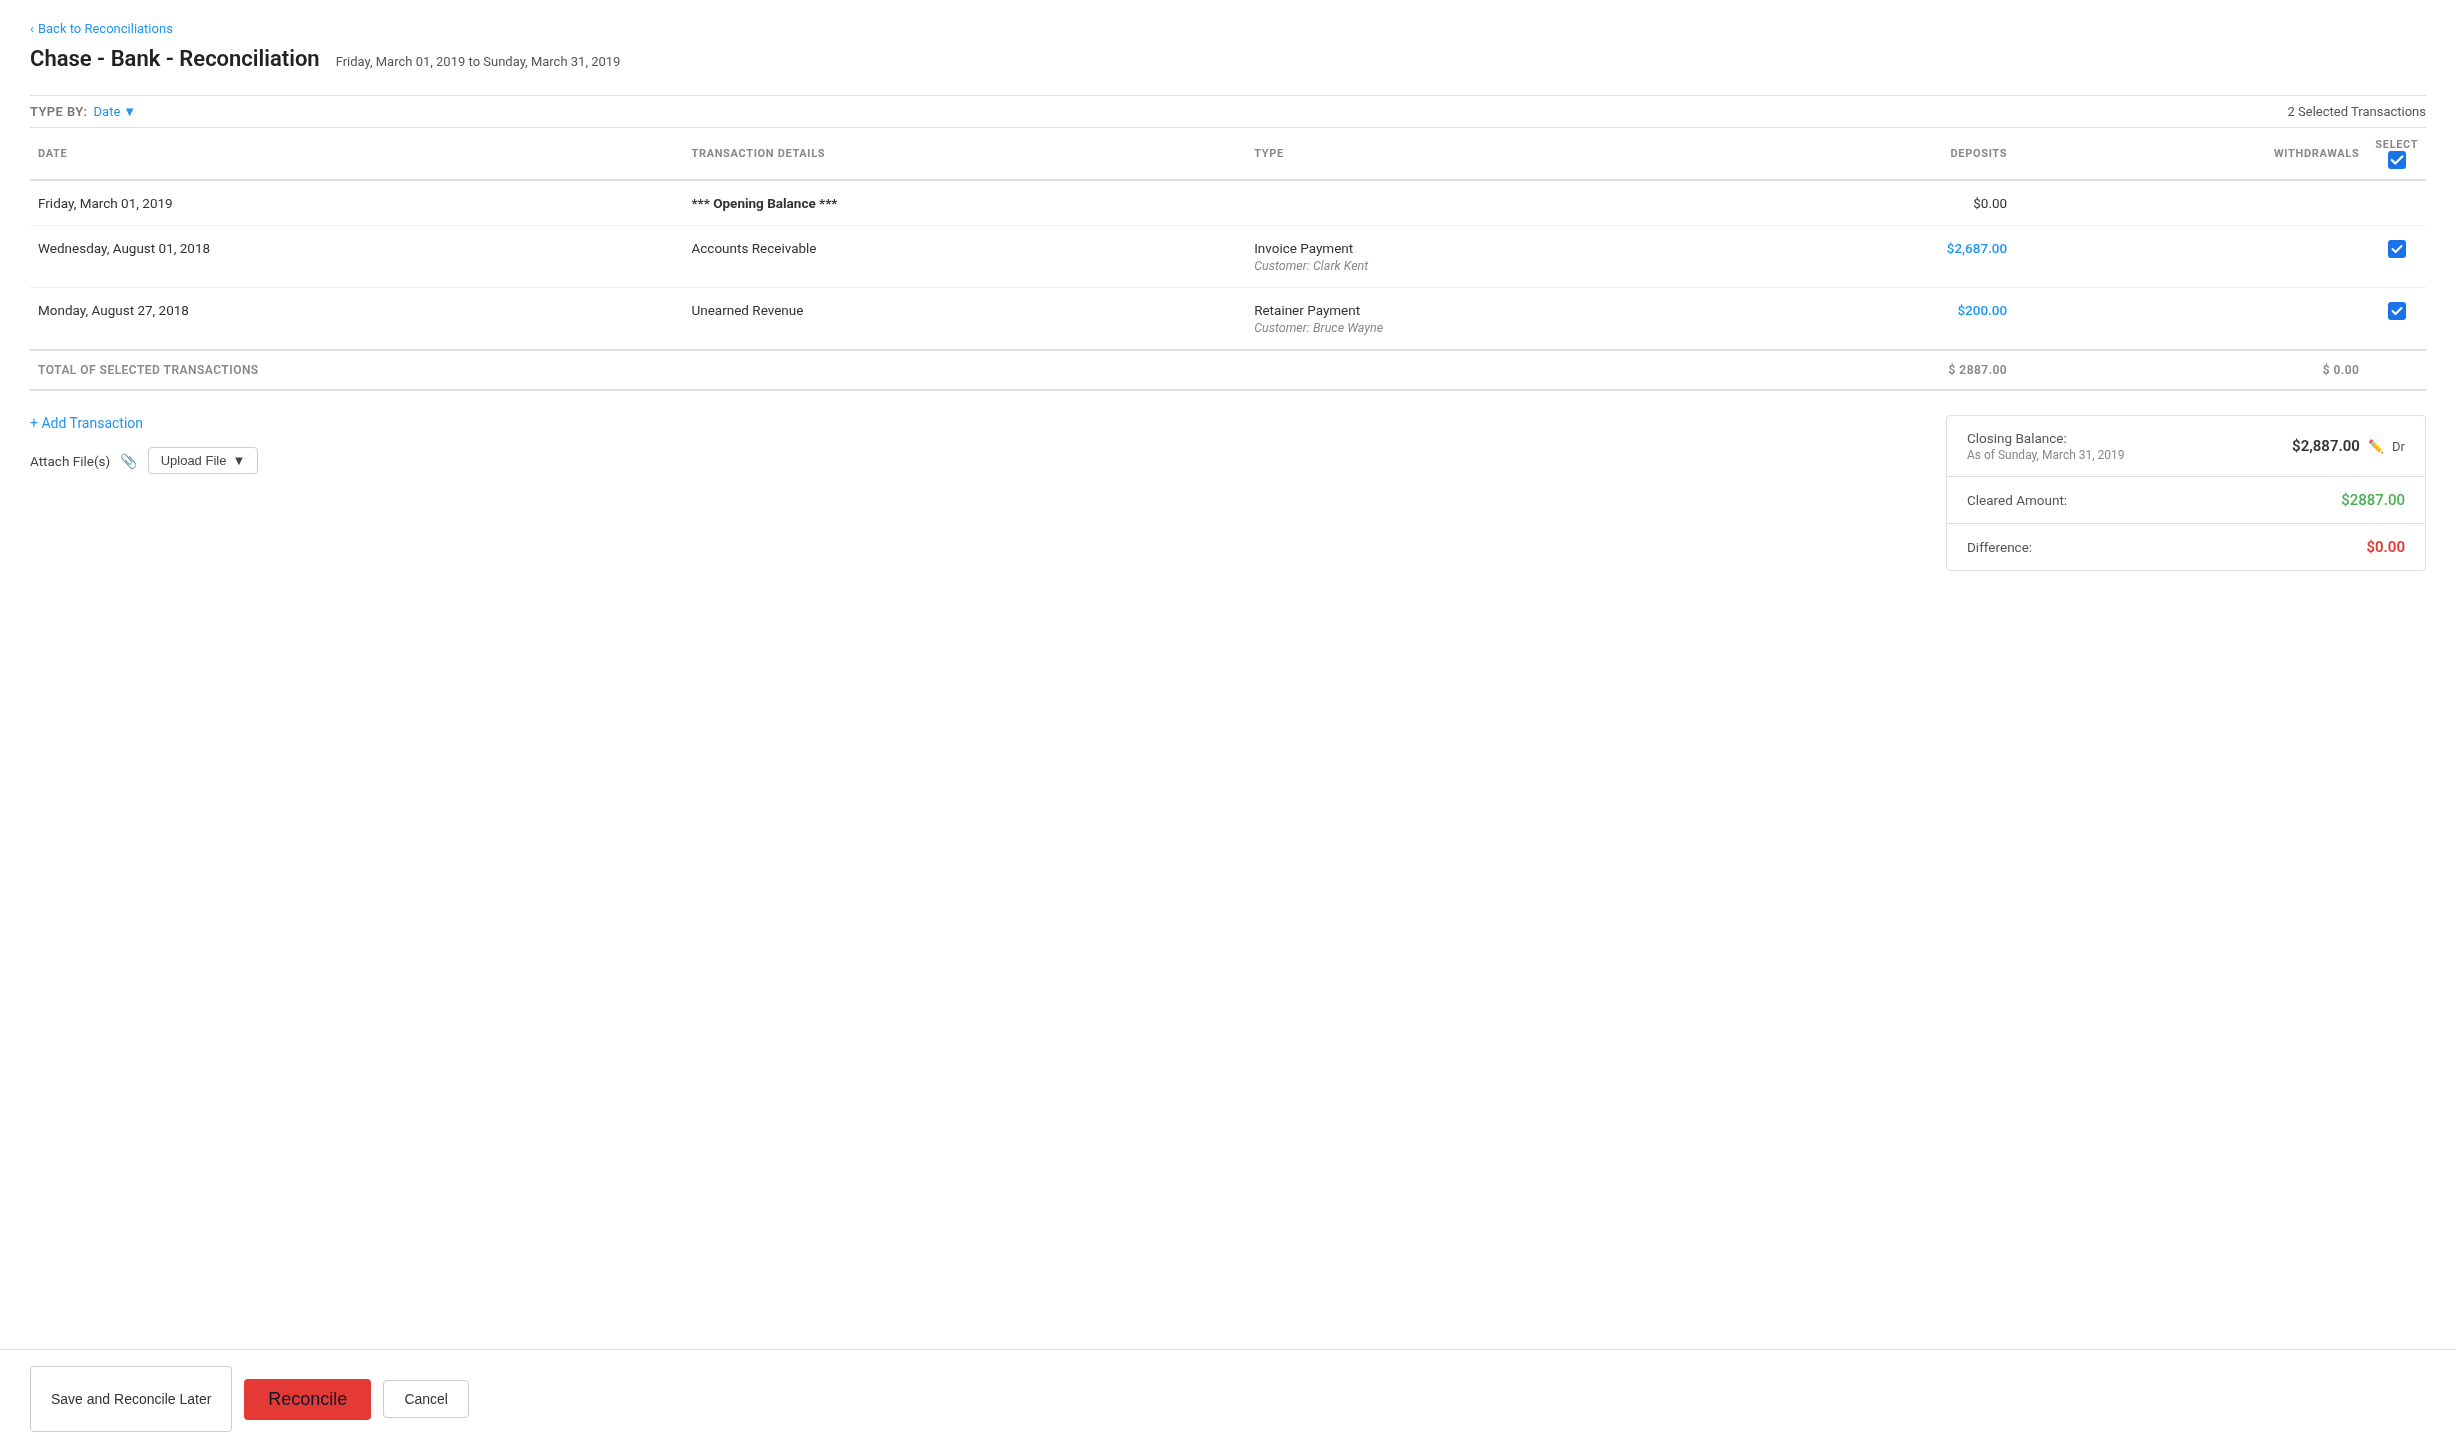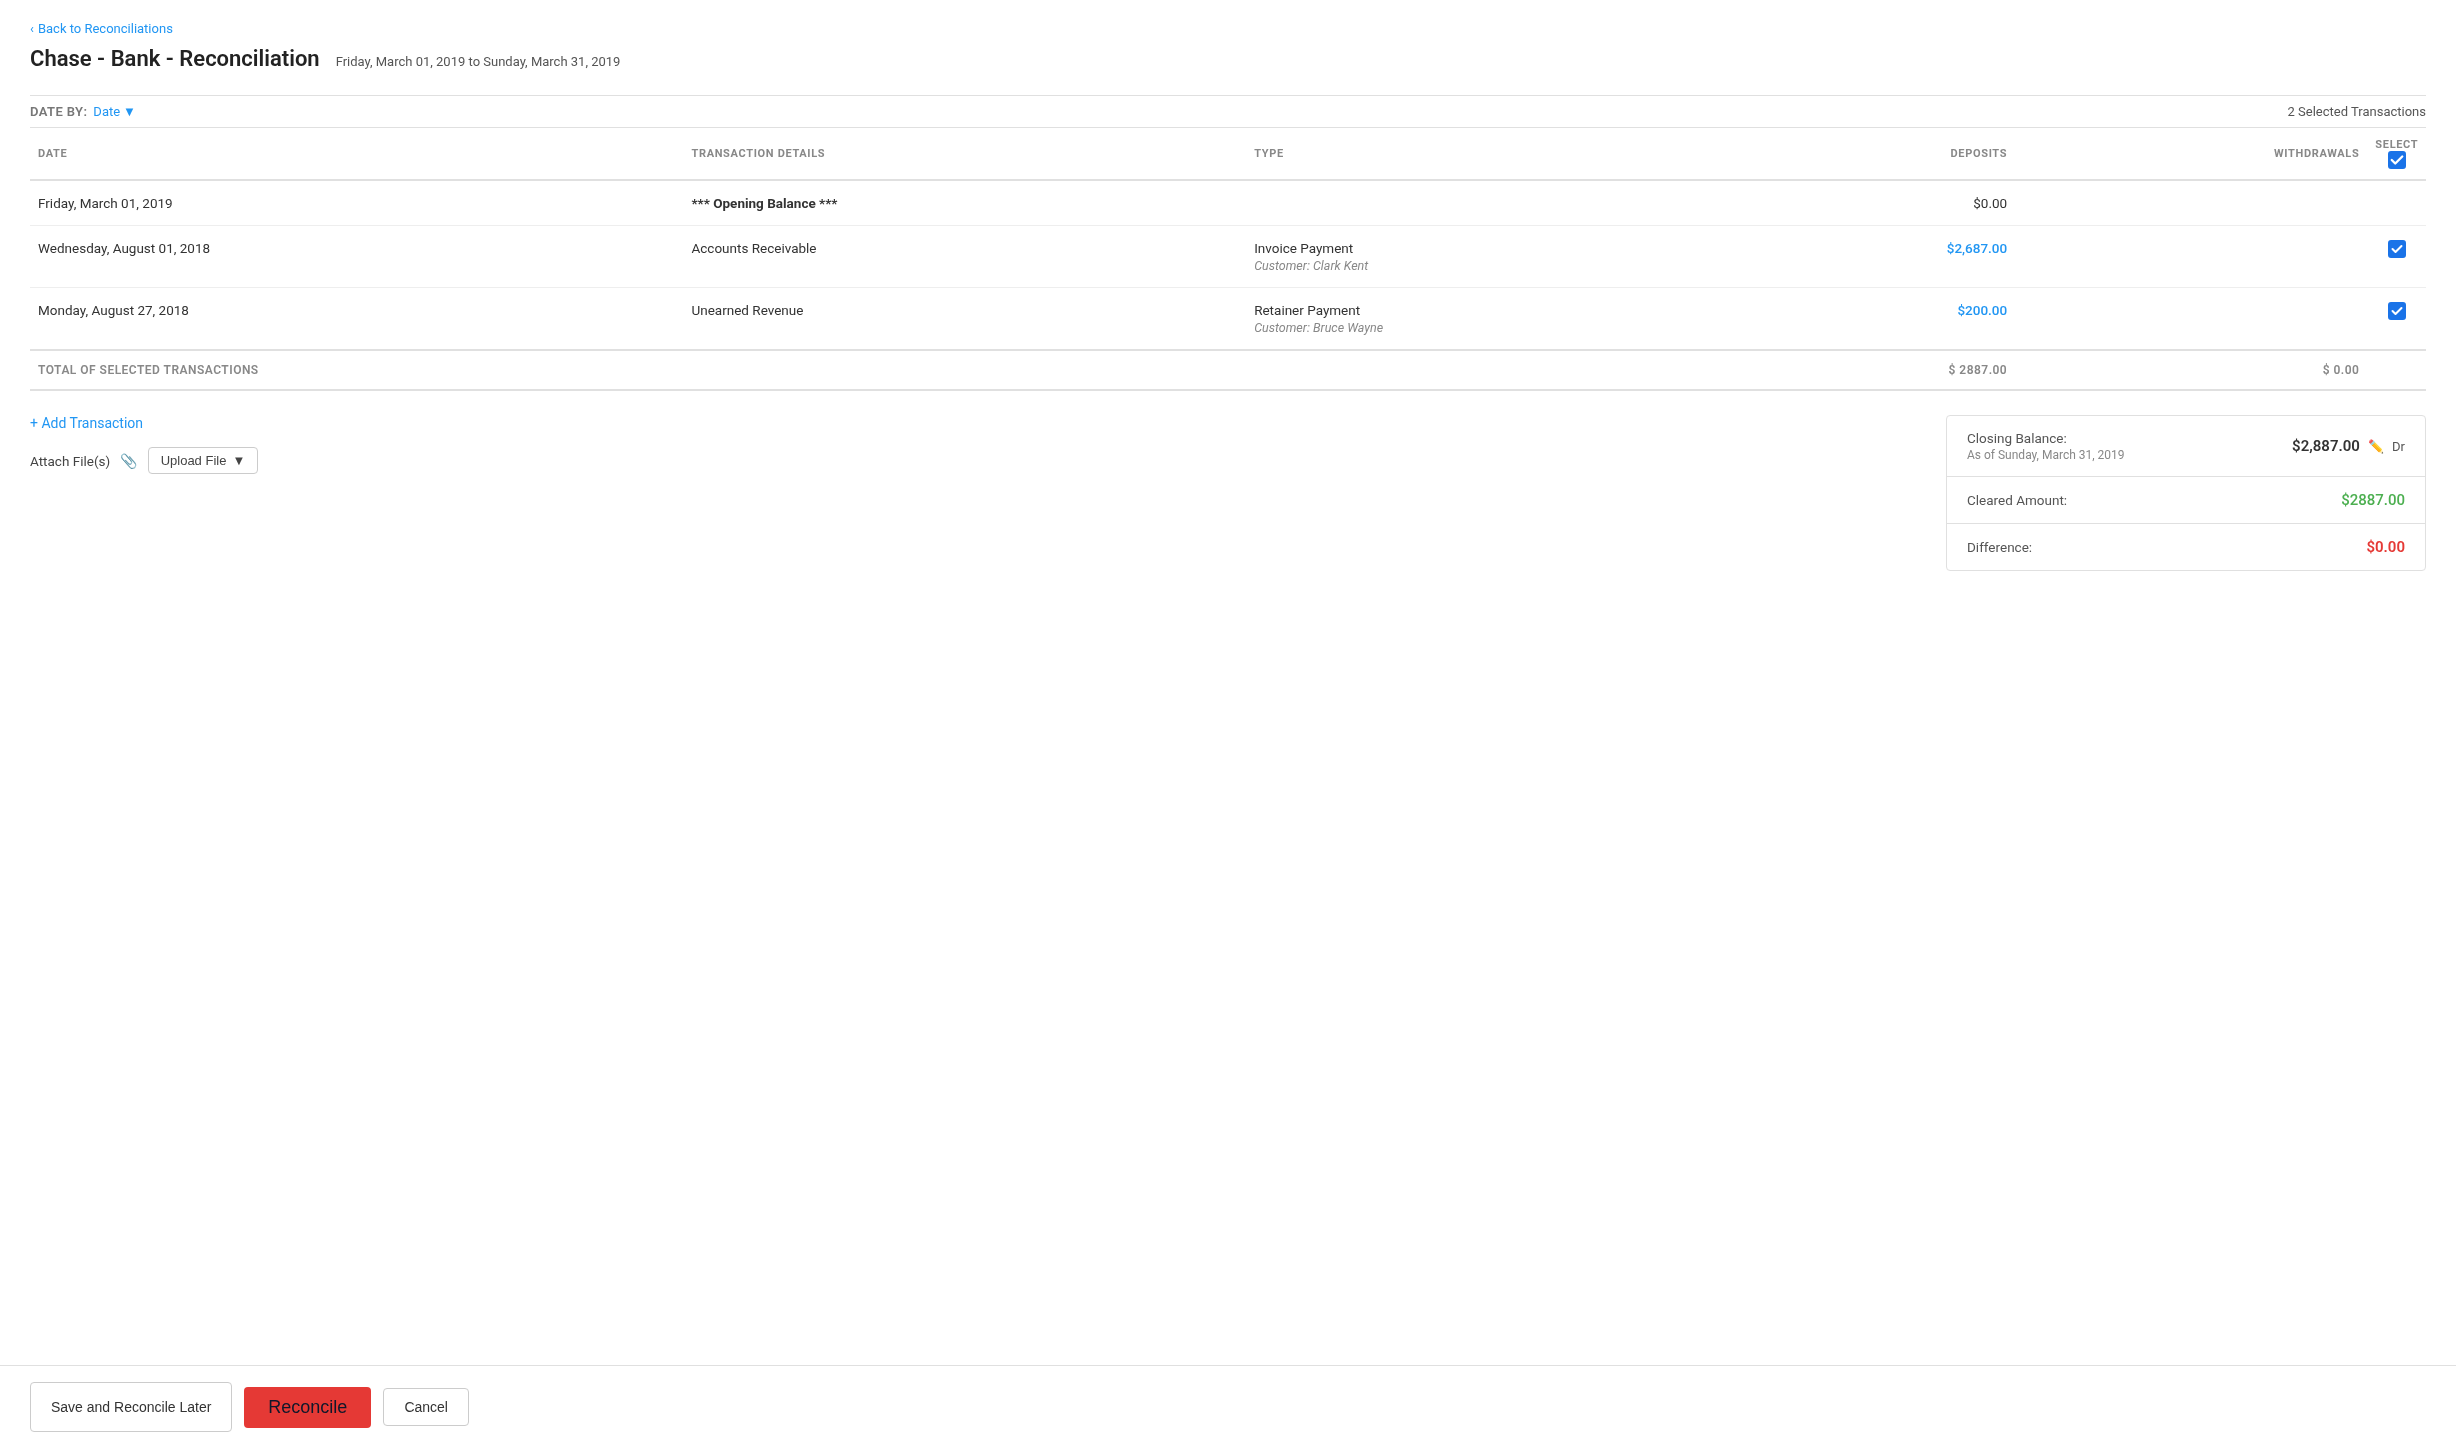--- a/index.html
+++ b/index.html
@@ -253,21 +253,21 @@
       border-top: 1px solid #e0e0e0;
       padding: 16px 30px;
       display: flex;
       align-items: center;
       gap: 12px;
       background: #fff;
     }
     .btn-save-later {
       border: 1px solid #ccc;
       border-radius: 4px;
-      padding: 16px 20px;
+      padding: 24px 20px;
       font-size: 14px;
       background: #fff;
       cursor: pointer;
       color: #333;
     }
     .btn-reconcile {
       border: none;
       border-radius: 4px;
       padding: 10px 24px;
       font-size: 18px;
@@ -302,21 +302,21 @@
 
   
   <div class="page-header">
     <span class="page-title">Chase - Bank - Reconciliation</span>
     <span class="date-range">Friday, March 01, 2019 to Sunday, March 31, 2019</span>
   </div>
 
   
   <div class="sort-bar">
     <div class="sort-label">
-      <span class="label-text">DATE BY:</span>
+      <span class="label-text">TYPE BY:</span>
       <span class="sort-value">
         <span>Date</span>
         <span>▼</span>
       </span>
     </div>
     <div class="selected-count">2 Selected Transactions</div>
   </div>
 
   
   <table>

